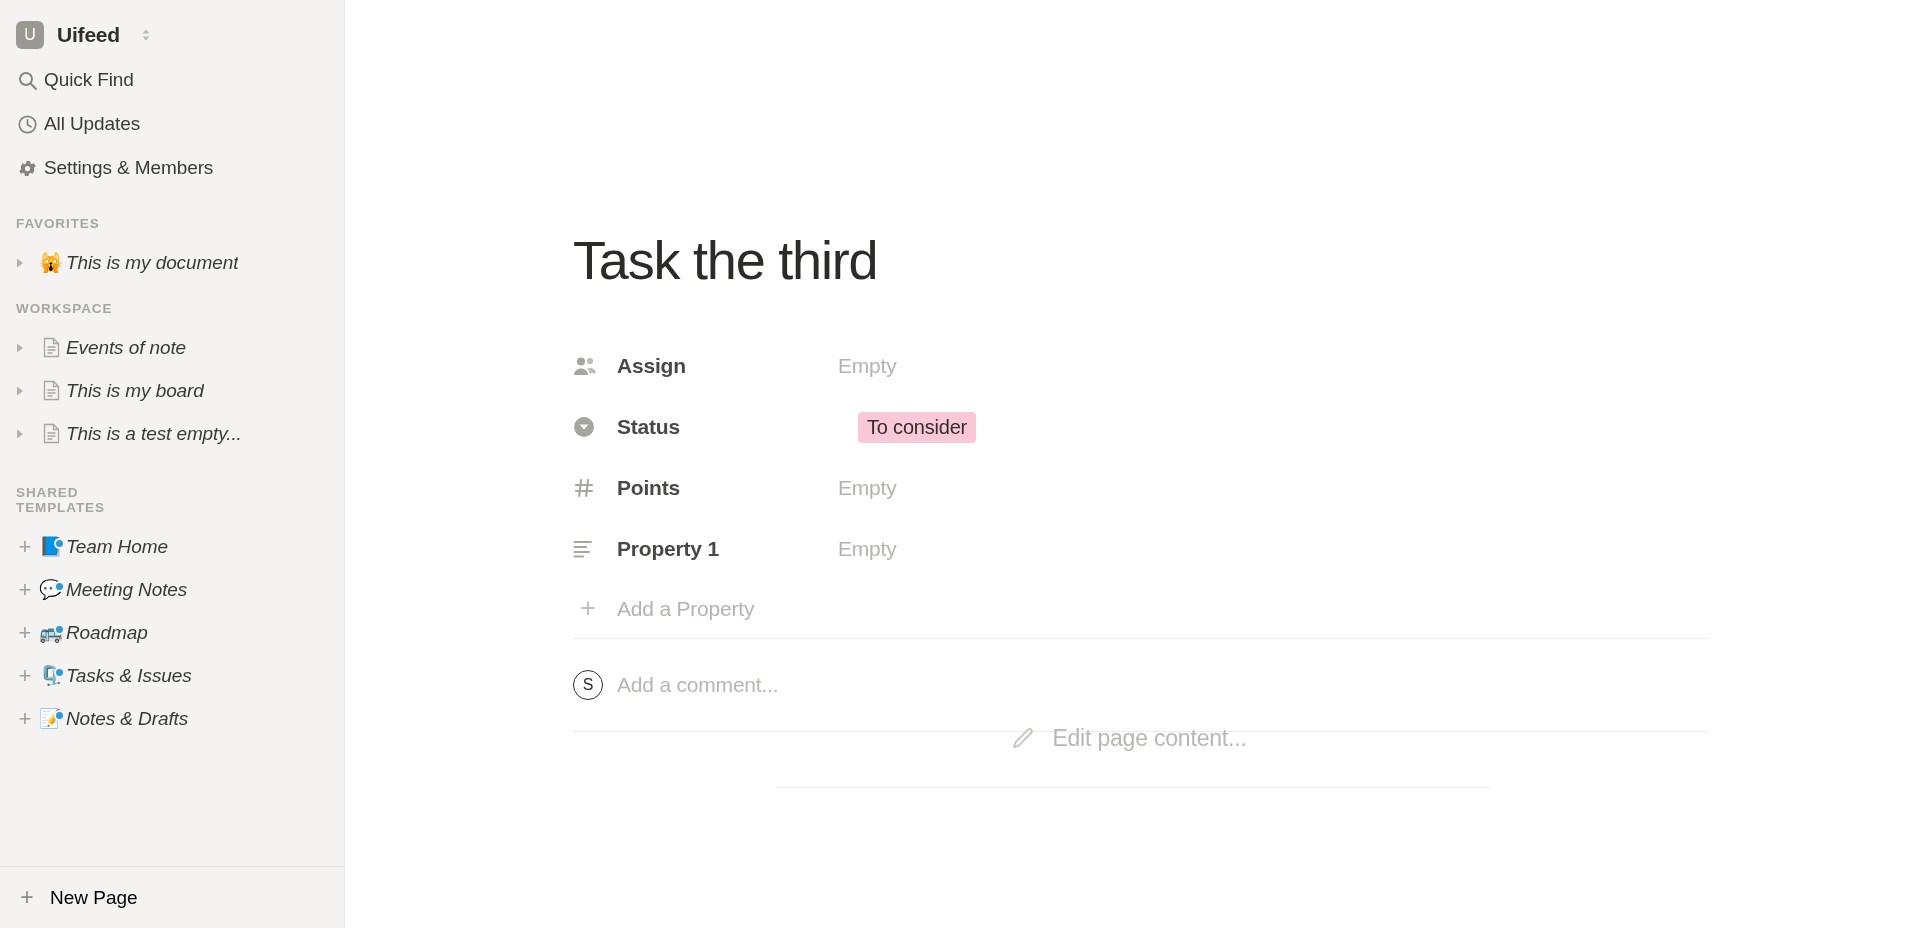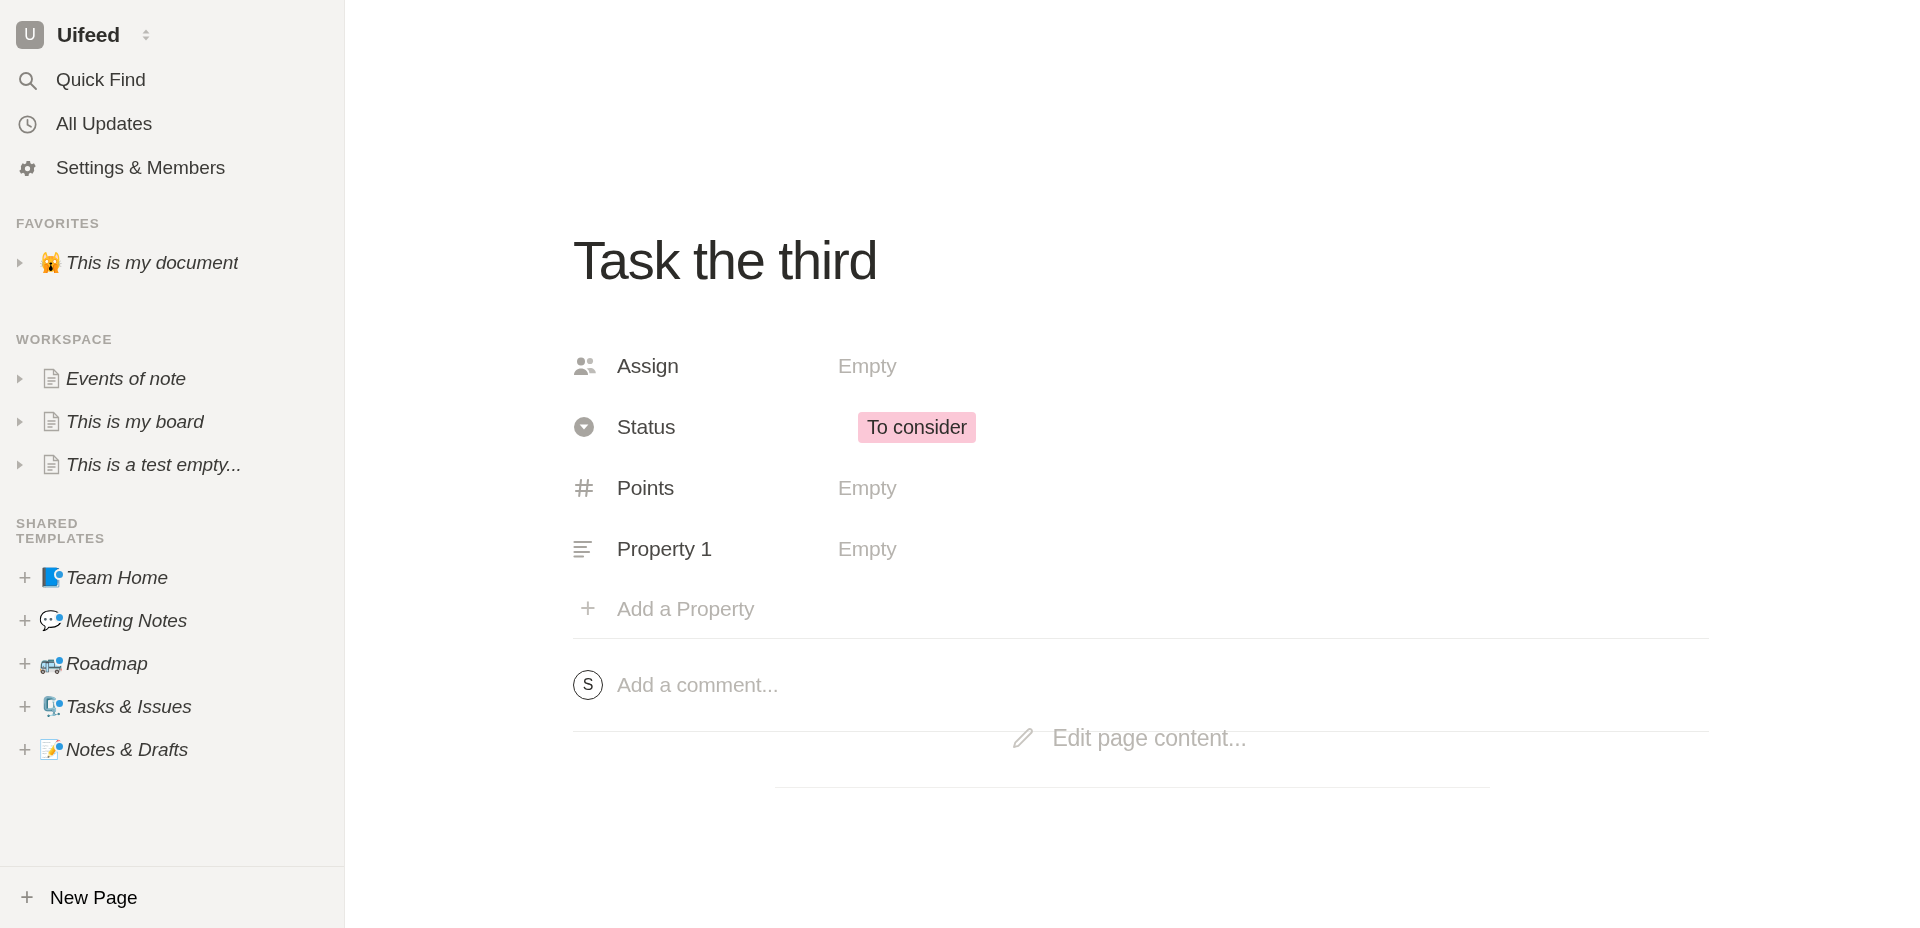--- a/index.html
+++ b/index.html
@@ -31,33 +31,33 @@
     width: 28px; height: 28px; border-radius: 6px;
     background: #9b9894; color: #ffffff;
     display: flex; align-items: center; justify-content: center;
     font-size: 16px; font-weight: 400; flex: 0 0 28px;
   }
   .ws-name { font-size: 21px; font-weight: 700; color: #2f2e2b; letter-spacing: -0.2px; }
   .ws-chev { margin-left: 7px; display: flex; flex-direction: column; gap: 2px; opacity: .55; }
   .ws-chev svg { display: block; }
 
   .nav-row {
-    display: flex; align-items: center; gap: 18px;
+    display: flex; align-items: center; gap: 6px;
     height: 44px; padding: 0 16px;
     cursor: pointer;
   }
   .nav-row .ico { width: 22px; height: 22px; flex: 0 0 22px; display: flex; align-items: center; justify-content: center; color: #86837e; }
   .nav-label { font-size: 19px; color: #3b3a37; letter-spacing: -0.1px; }
 
   .sec-title {
     font-size: 13.5px; font-weight: 700; letter-spacing: 0.9px;
     color: #a9a6a1; padding: 0 16px; text-transform: uppercase;
   }
   .sec-fav { margin-top: 26px; margin-bottom: 10px; }
-  .sec-ws  { margin-top: 48px; margin-bottom: 10px; }
+  .sec-ws  { margin-top: 17px; margin-bottom: 10px; }
   .sec-sh  { margin-top: 30px; margin-bottom: 0px; }
   .sec-tpl { margin-bottom: 10px; }
 
   .page-row {
     display: flex; align-items: center;
     height: 43px; padding: 0 16px 0 14px; gap: 0px; cursor: pointer;
   }
   .tri {
     width: 22px; flex: 0 0 22px;
     display: flex; align-items: center; justify-content: flex-start;
@@ -98,21 +98,21 @@
   
   .main { flex: 1 1 auto; position: relative; background: #fff; height: 928px; }
   .content { padding-left: 228px; padding-top: 232px; }
   .page-title {
     font-size: 54px; font-weight: 400; color: #2c2b28;
     letter-spacing: -1.2px; line-height: 1.05;
   }
 
   .props { margin-top: 47px; }
   .prop-row { display: flex; align-items: center; height: 61px; }
-  .prop-key { display: flex; align-items: center; width: 265px; flex: 0 0 265px; }
+  .prop-key { display: flex; align-items: center; width: 265px; flex: 0 0 265px; font-weight: bold; }
   .prop-ico { width: 30px; flex: 0 0 30px; display: flex; align-items: center; color: #a8a5a0; }
   .prop-name { font-size: 21px; color: #4a4845; letter-spacing: -0.2px; margin-left: 14px; }
   .prop-val  { font-size: 21px; color: #b6b3ae; letter-spacing: -0.2px; }
   .badge {
     display: inline-block; font-size: 20px; color: #2f2e2b;
     background: #fbc8d7; border-radius: 4px; padding: 4px 9px;
     letter-spacing: -0.2px;
     margin-left: 20px;
   }
   .add-prop { display: flex; align-items: center; height: 58px; cursor: pointer; }

